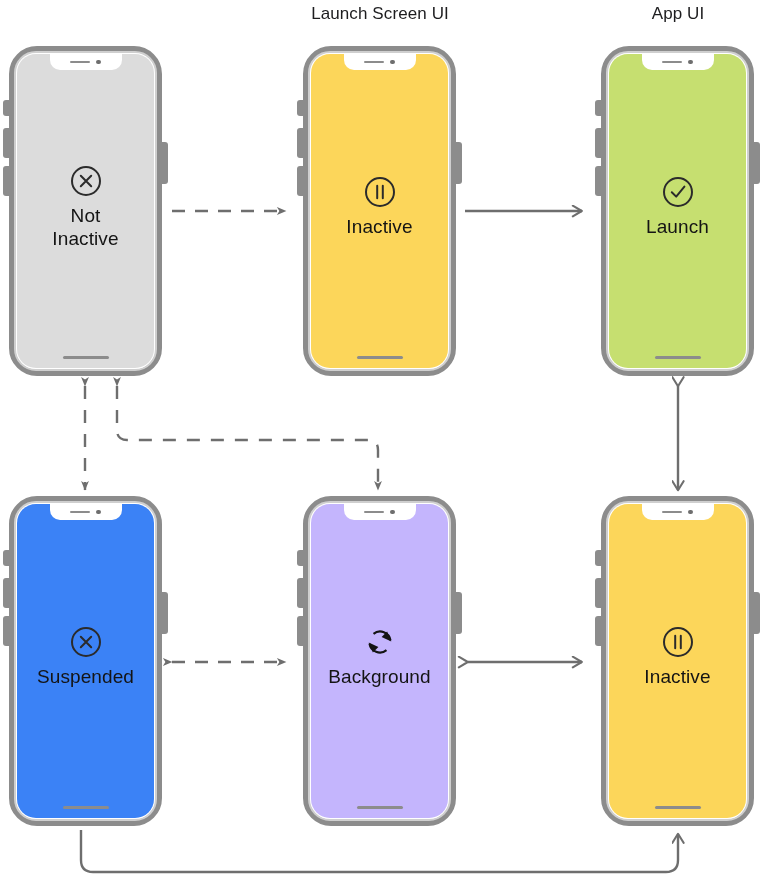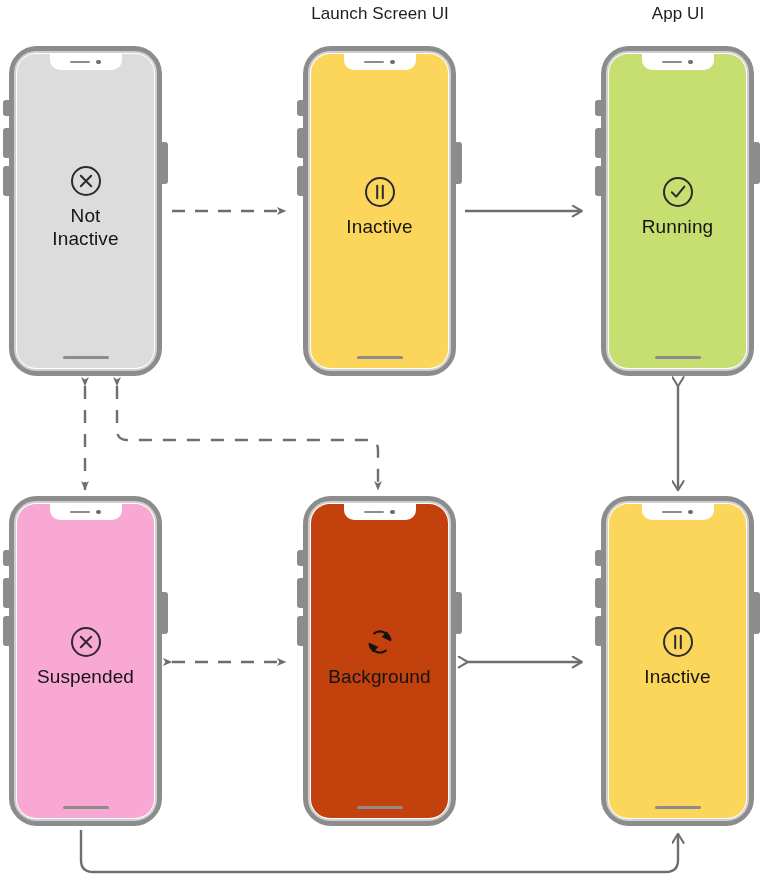--- a/index.html
+++ b/index.html
@@ -227,34 +227,34 @@
         <div class="speaker"></div>
         <div class="camera"></div>
       </div>
       <div class="content">
         <div class="state-icon">
           <svg width="34" height="34" viewBox="0 0 34 34">
             <circle cx="17" cy="17" r="14" fill="none" stroke="#2b2b2b" stroke-width="2"></circle>
             <path d="M10.8 17.2 L15.2 21.6 L23.4 11.6" fill="none" stroke="#2b2b2b" stroke-width="2" stroke-linecap="round" stroke-linejoin="round"></path>
           </svg>
         </div>
-        <div class="state-label">Running</div>
+        <div class="state-label">Launch</div>
       </div>
       <div class="home-bar"></div>
     </div>
     <div class="inner-ring"></div>
   </div>
 
   <div class="phone" style="left:3px; top:496px;">
     <div class="body"></div>
     <div class="btn-side btn-silent"></div>
     <div class="btn-side btn-volup"></div>
     <div class="btn-side btn-voldn"></div>
     <div class="btn-side btn-power"></div>
-    <div class="screen" style="background:#f9a8d4;">
+    <div class="screen" style="background:#3b82f6;">
       <div class="notch">
         <div class="speaker"></div>
         <div class="camera"></div>
       </div>
       <div class="content">
         <div class="state-icon">
           <svg width="34" height="34" viewBox="0 0 34 34">
             <circle cx="17" cy="17" r="14" fill="none" stroke="#2b2b2b" stroke-width="2"></circle>
             <path d="M11.8 11.8 L22.2 22.2 M22.2 11.8 L11.8 22.2" stroke="#2b2b2b" stroke-width="2" stroke-linecap="round"></path>
           </svg>
@@ -265,21 +265,21 @@
     </div>
     <div class="inner-ring"></div>
   </div>
 
   <div class="phone" style="left:297px; top:496px;">
     <div class="body"></div>
     <div class="btn-side btn-silent"></div>
     <div class="btn-side btn-volup"></div>
     <div class="btn-side btn-voldn"></div>
     <div class="btn-side btn-power"></div>
-    <div class="screen" style="background:#c2410c;padding-left:16px;">
+    <div class="screen" style="background:#c4b5fd;padding-left:16px;">
       <div class="notch">
         <div class="speaker"></div>
         <div class="camera"></div>
       </div>
       <div class="content">
         <div class="state-icon">
           <svg width="36" height="34" viewBox="0 0 36 34">
             <path d="M7.5 18.6 A10.5 10.5 0 0 0 24.5 25.2" fill="none" stroke="#141414" stroke-width="2.2" stroke-linecap="butt"></path>
             <path d="M28.5 15.4 A10.5 10.5 0 0 0 11.5 8.8" fill="none" stroke="#141414" stroke-width="2.2" stroke-linecap="butt"></path>
             <path d="M25.1 6.4 L29.3 16.4 L19.6 12.0 Z" fill="#141414"></path>

